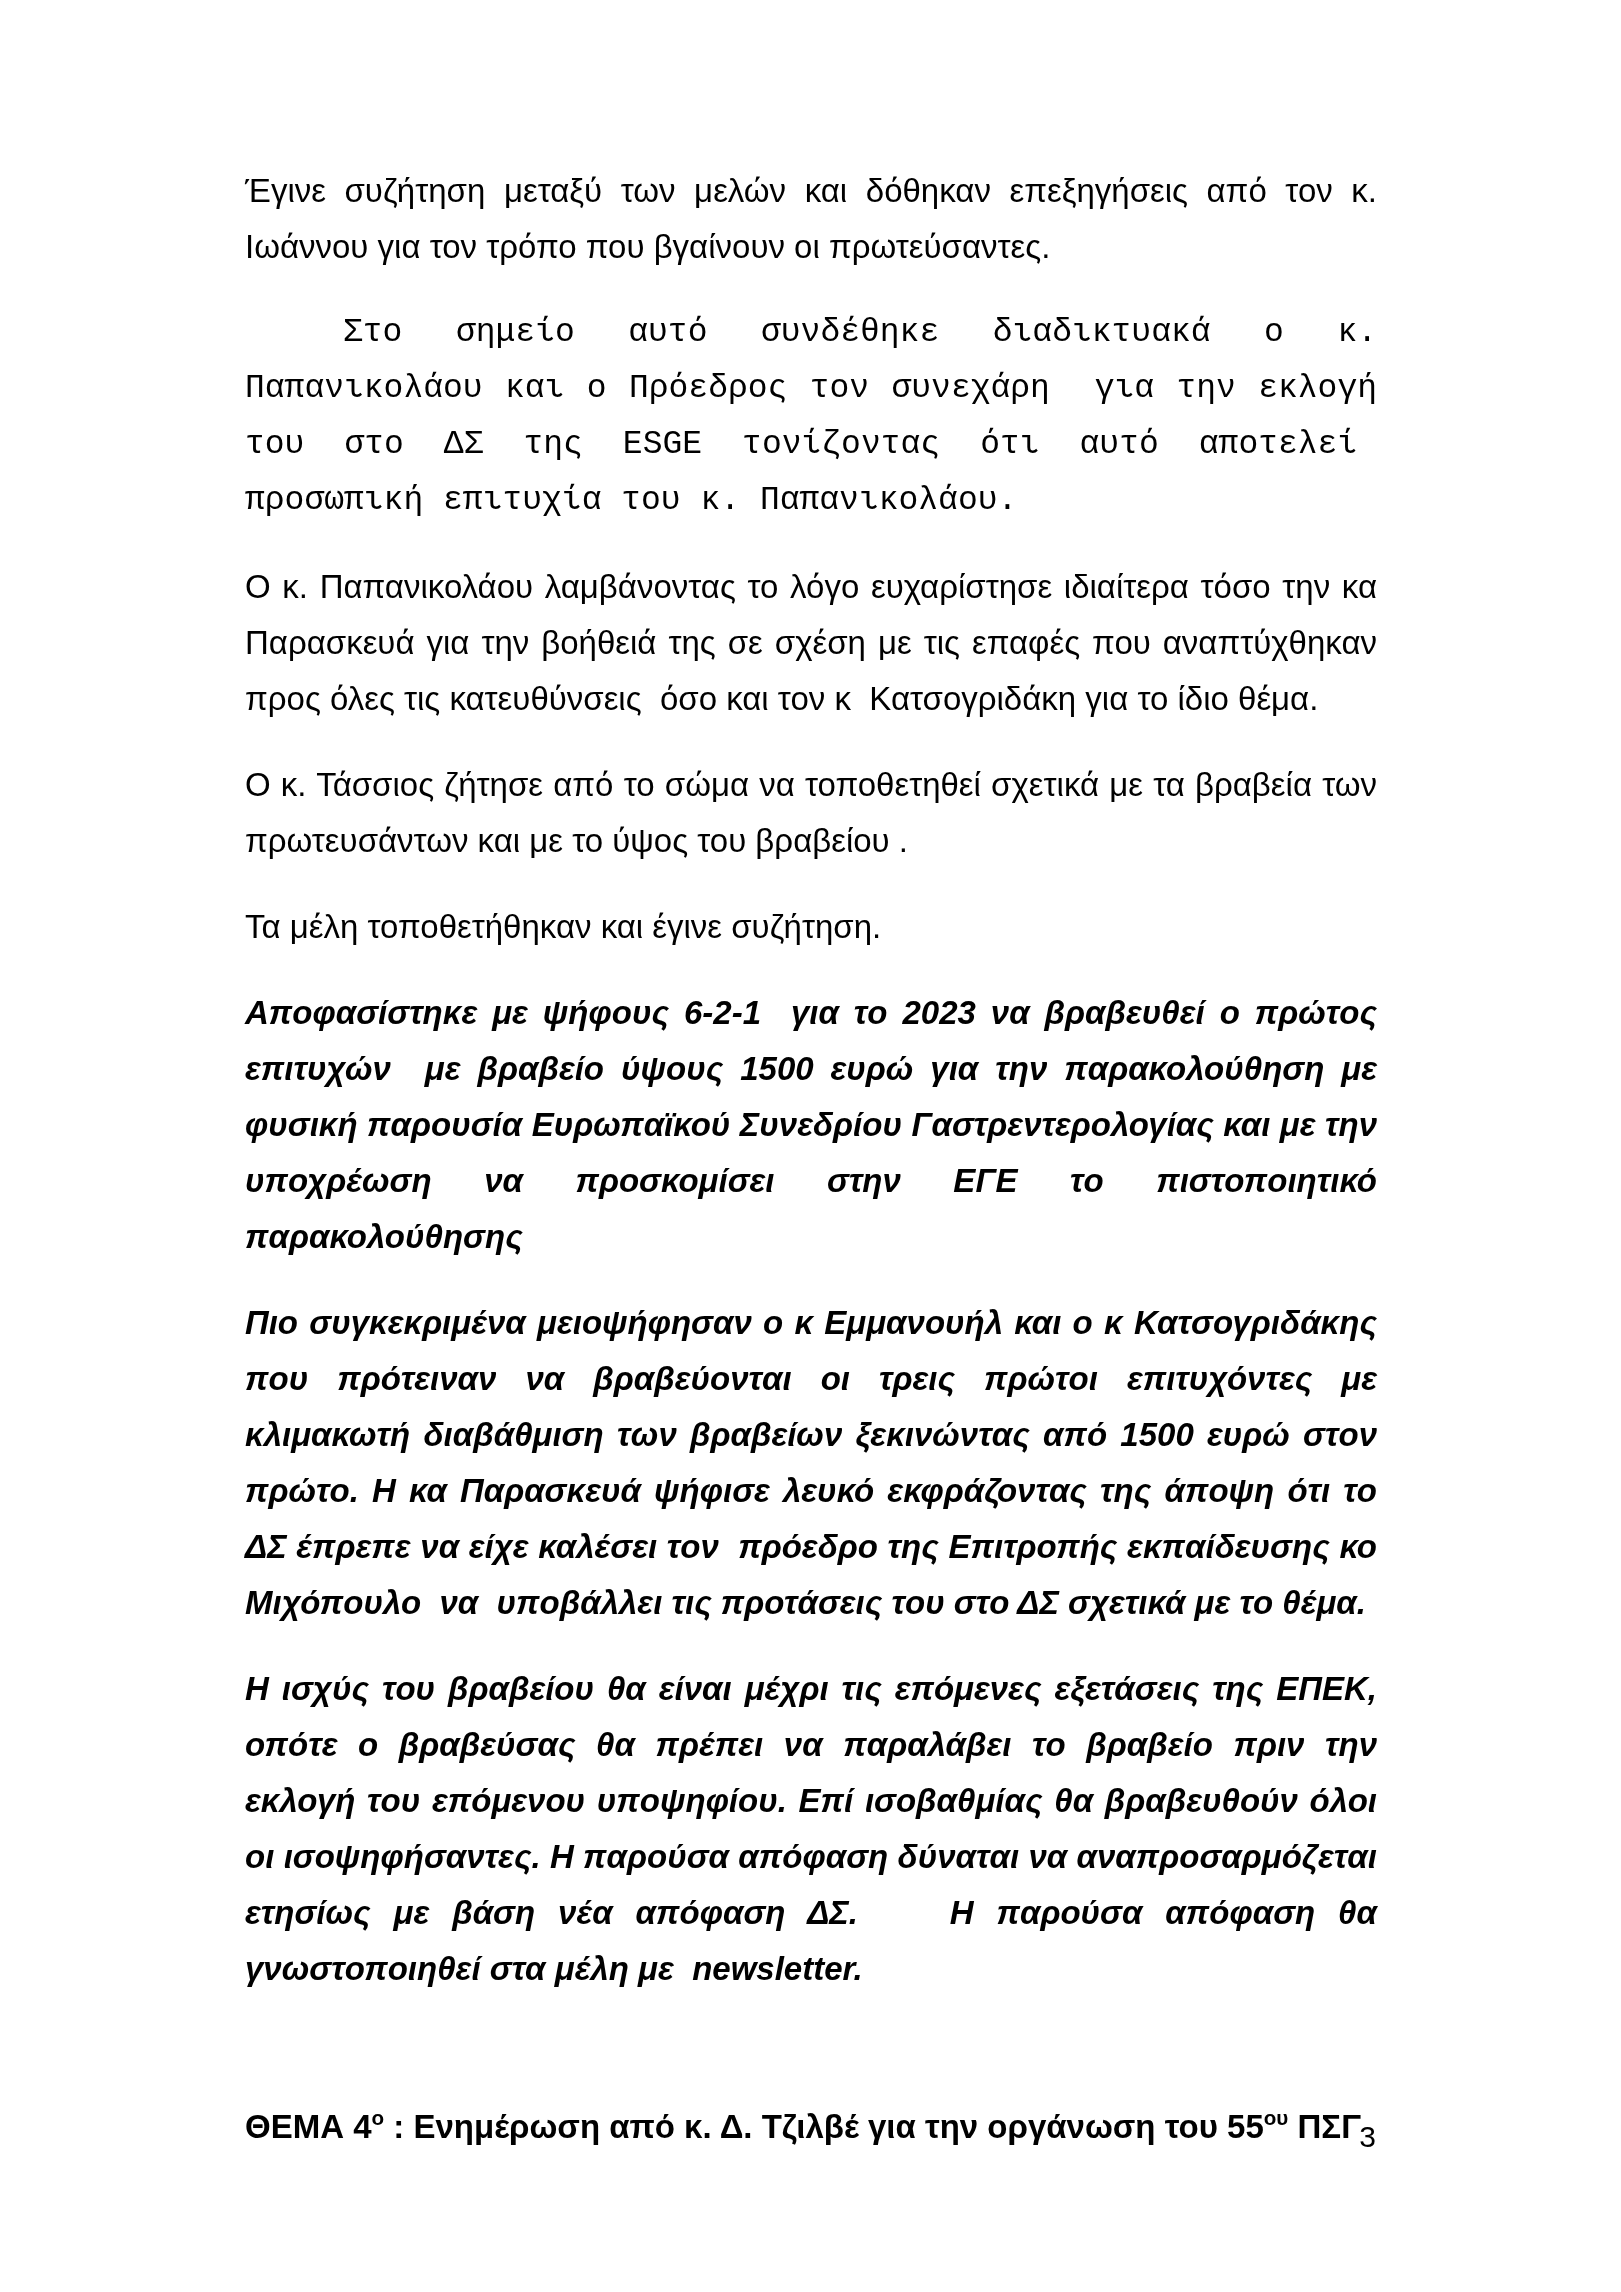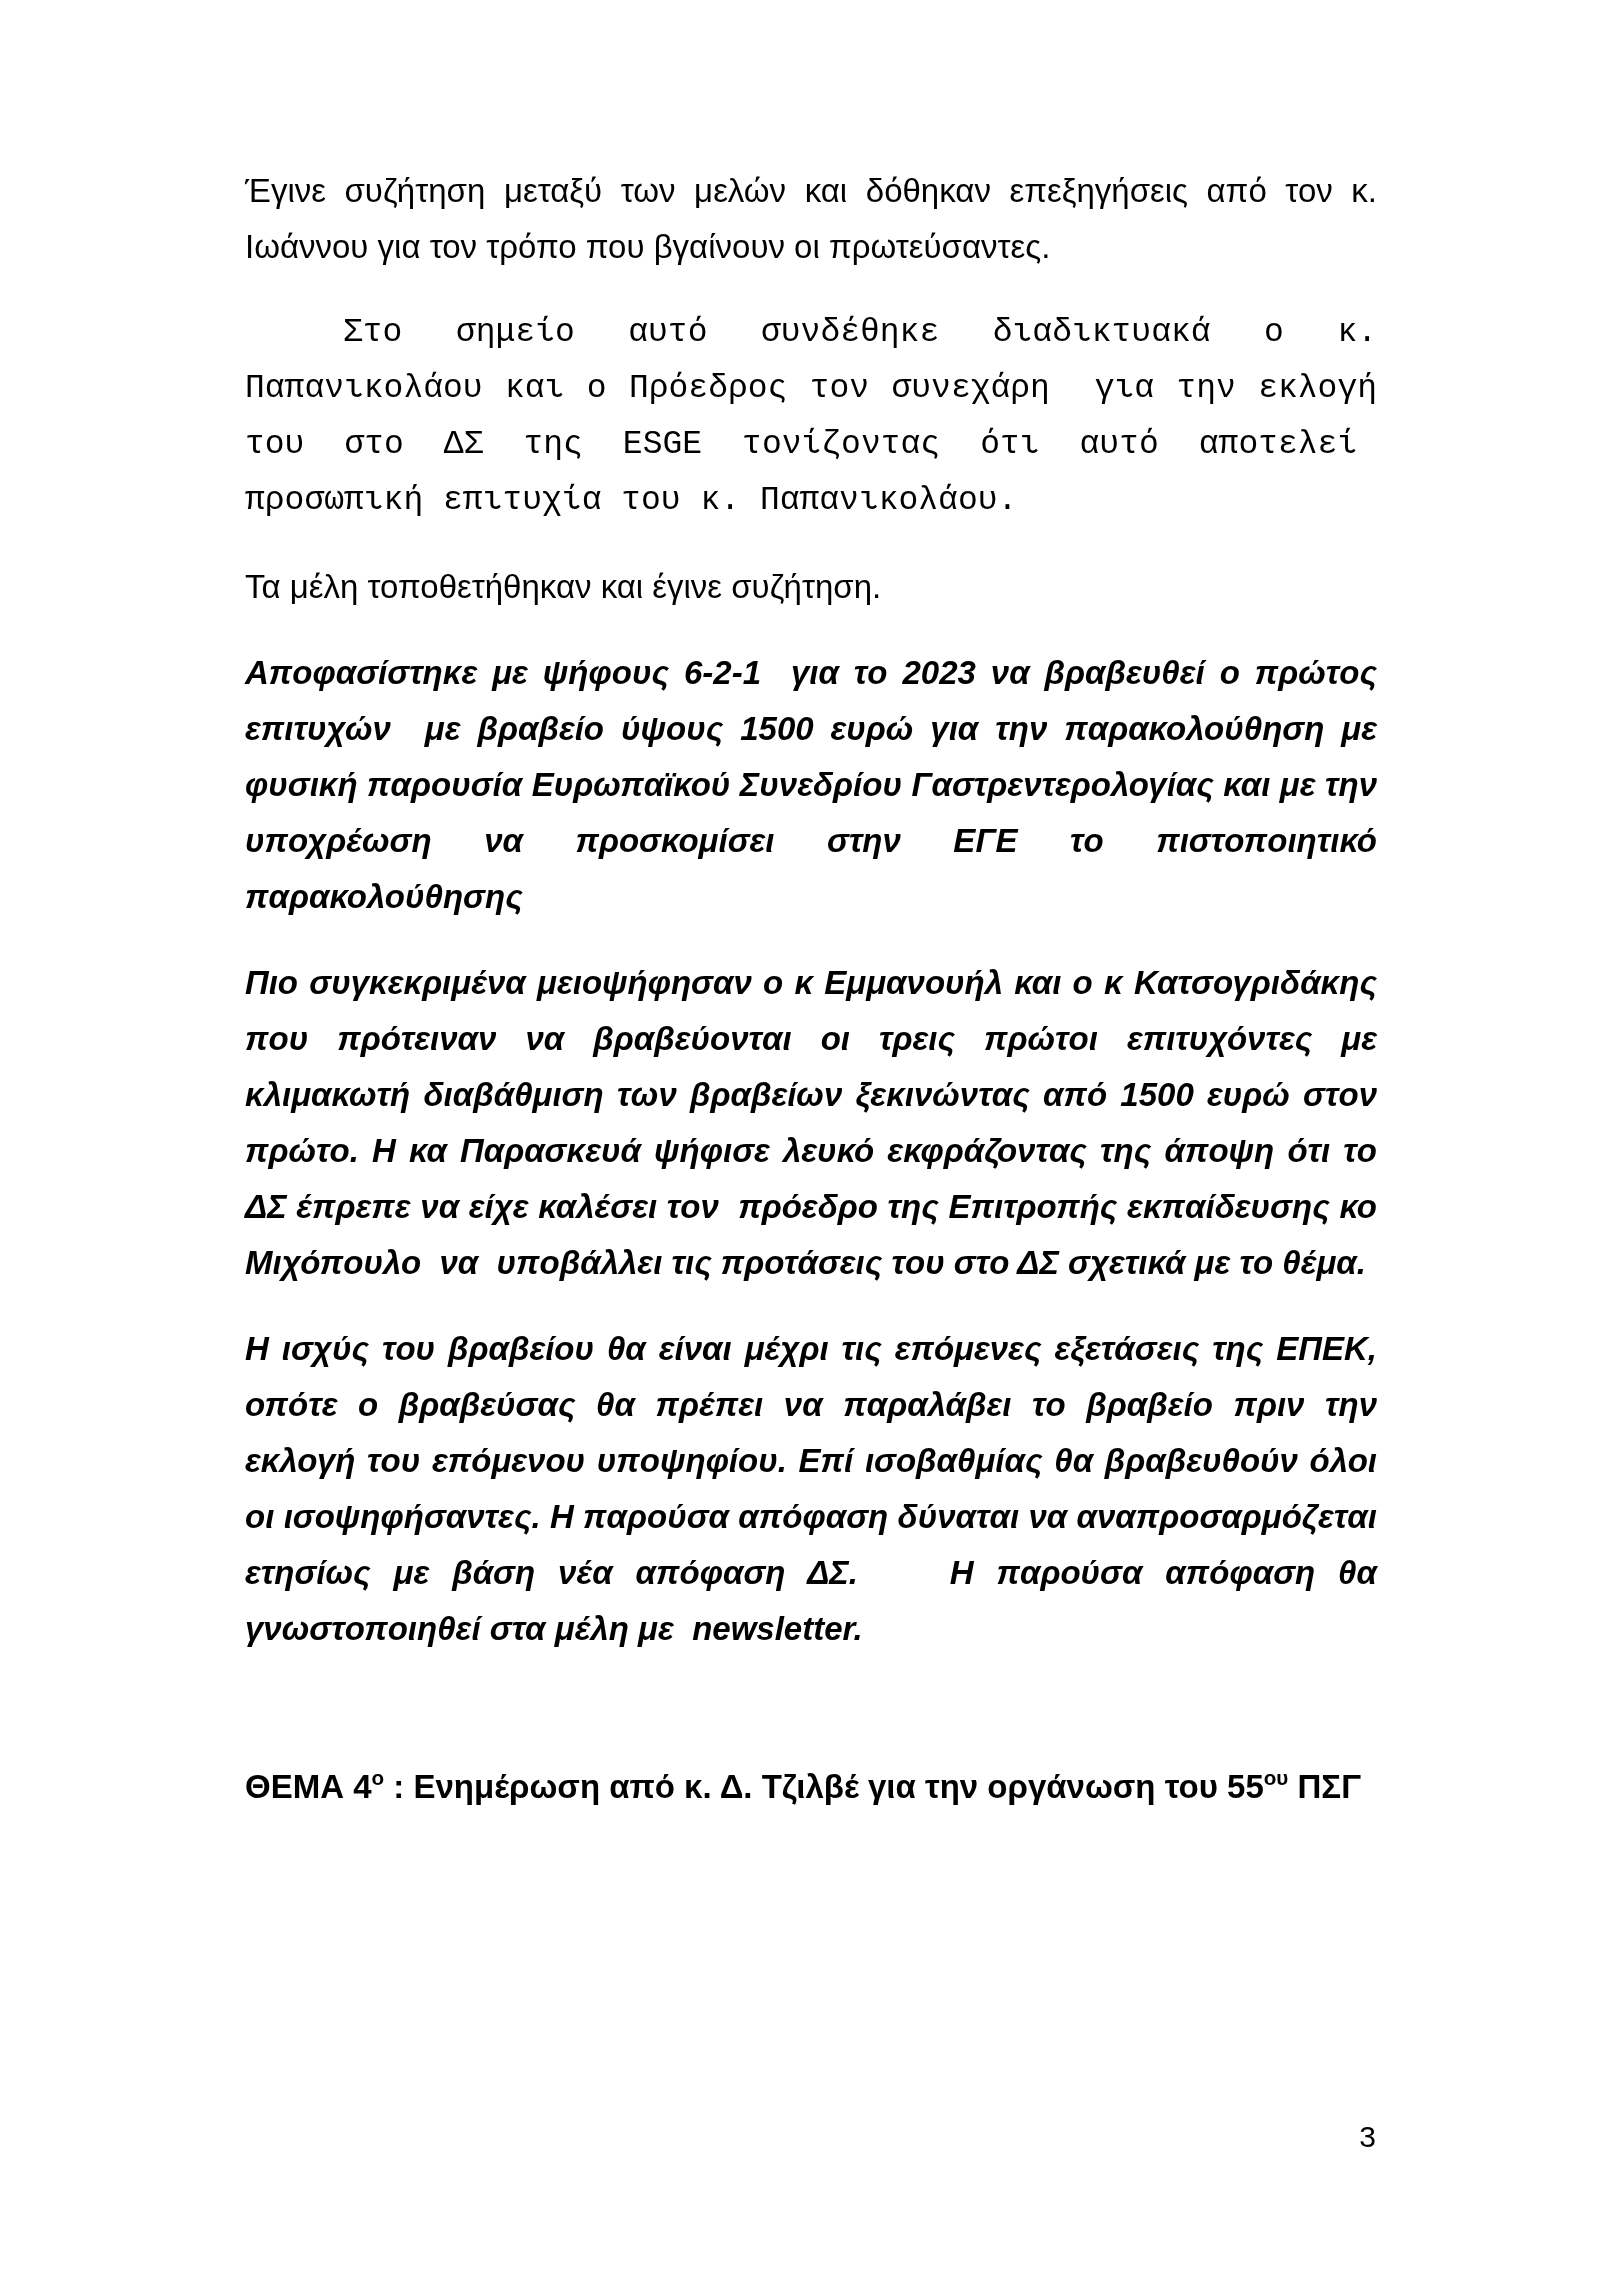--- a/index.html
+++ b/index.html
@@ -65,21 +65,23 @@
 </head>
 <body>
 
 <div class="page">
   <div class="content">
 
     <p>Έγινε συζήτηση μεταξύ των μελών και δόθηκαν επεξηγήσεις από τον κ. Ιωάννου για τον τρόπο που βγαίνουν οι πρωτεύσαντες.</p>
 
     <p class="indent">Στο σημείο αυτό συνδέθηκε διαδικτυακά ο κ. Παπανικολάου και ο Πρόεδρος τον συνεχάρη&nbsp; για την εκλογή του στο ΔΣ της ESGE τονίζοντας ότι αυτό αποτελεί&nbsp; προσωπική επιτυχία του κ. Παπανικολάου.</p>
 
+    <p>Ο κ. Παπανικολάου λαμβάνοντας το λόγο ευχαρίστησε ιδιαίτερα τόσο την κα Παρασκευά για την βοήθειά της σε σχέση με τις επαφές που αναπτύχθηκαν προς όλες τις κατευθύνσεις&nbsp; όσο και τον κ&nbsp; Κατσογριδάκη για το ίδιο θέμα.</p>
 
+    <p>Ο κ. Τάσσιος ζήτησε από το σώμα να τοποθετηθεί σχετικά με τα βραβεία των πρωτευσάντων και με το ύψος του βραβείου .</p>
 
     <p>Τα μέλη τοποθετήθηκαν και έγινε συζήτηση.</p>
 
     <p class="bold">Αποφασίστηκε με ψήφους 6-2-1&nbsp; για το 2023 να βραβευθεί ο πρώτος επιτυχών&nbsp; με βραβείο ύψους 1500 ευρώ για την παρακολούθηση με φυσική παρουσία Ευρωπαϊκού Συνεδρίου Γαστρεντερολογίας και με την υποχρέωση να προσκομίσει στην ΕΓΕ το πιστοποιητικό παρακολούθησης</p>
 
     <p class="bold">Πιο συγκεκριμένα μειοψήφησαν ο κ Εμμανουήλ και ο κ Κατσογριδάκης που πρότειναν να βραβεύονται οι τρεις πρώτοι επιτυχόντες με κλιμακωτή διαβάθμιση των βραβείων ξεκινώντας από 1500 ευρώ στον πρώτο. Η κα Παρασκευά ψήφισε λευκό εκφράζοντας της άποψη ότι το ΔΣ έπρεπε να είχε καλέσει τον&nbsp; πρόεδρο της Επιτροπής εκπαίδευσης κο Μιχόπουλο&nbsp; να&nbsp; υποβάλλει τις προτάσεις του στο ΔΣ σχετικά με το θέμα.</p>
 
     <p class="bold">Η ισχύς του βραβείου θα είναι μέχρι τις επόμενες εξετάσεις της ΕΠΕΚ, οπότε ο βραβεύσας θα πρέπει να παραλάβει το βραβείο πριν την εκλογή του επόμενου υποψηφίου. Επί ισοβαθμίας θα βραβευθούν όλοι οι ισοψηφήσαντες. Η παρούσα απόφαση δύναται να αναπροσαρμόζεται ετησίως με βάση νέα απόφαση ΔΣ.&nbsp;&nbsp;&nbsp; Η παρούσα απόφαση θα γνωστοποιηθεί στα μέλη με&nbsp; newsletter.</p>
 
     <div class="spacer"></div>

